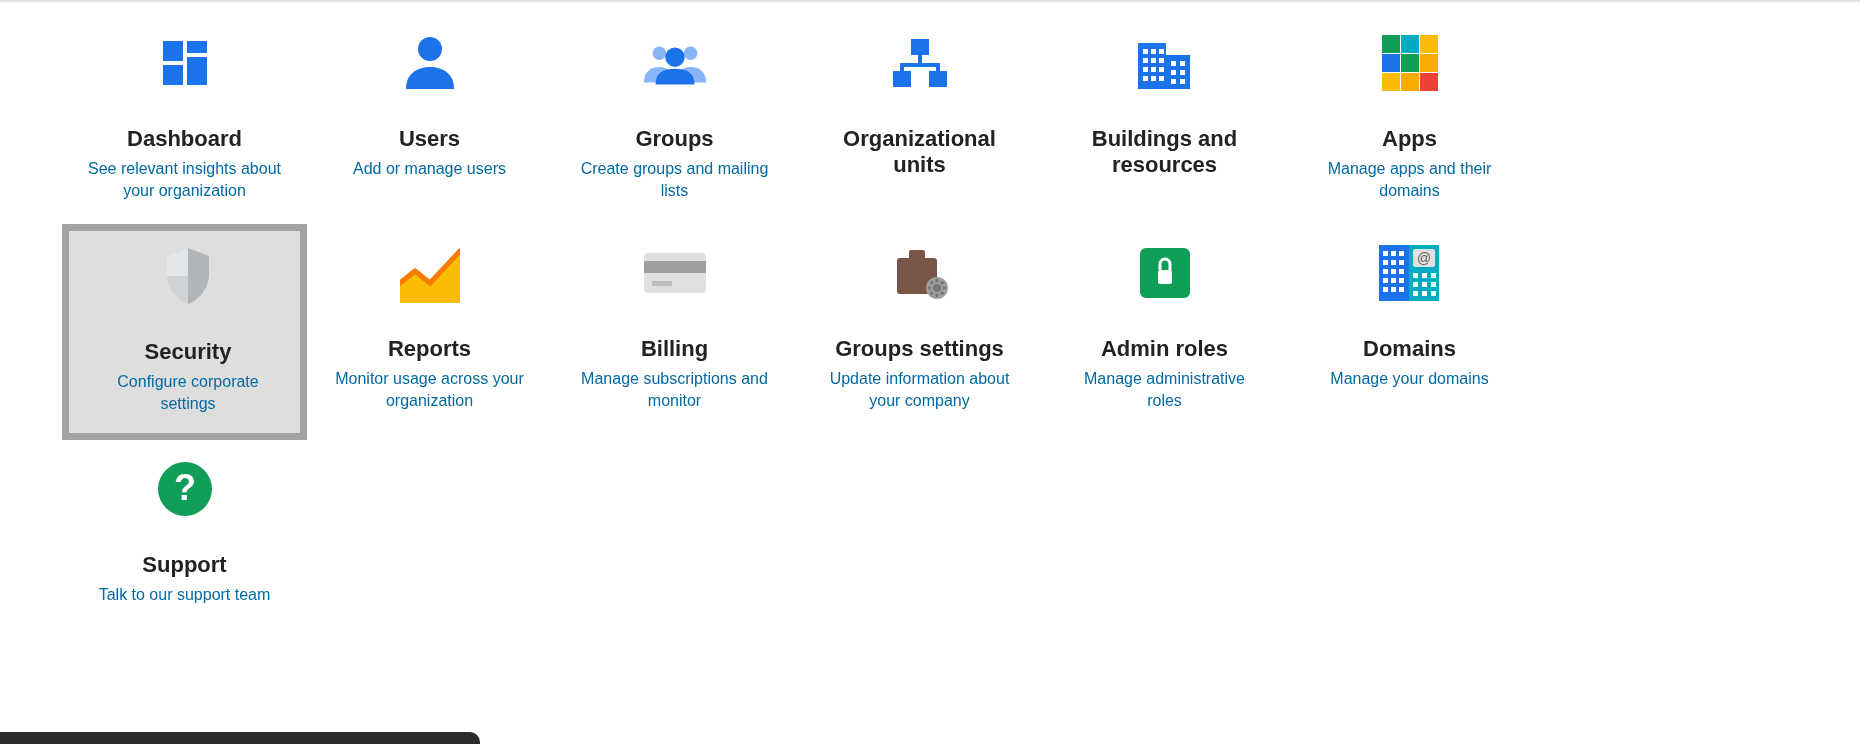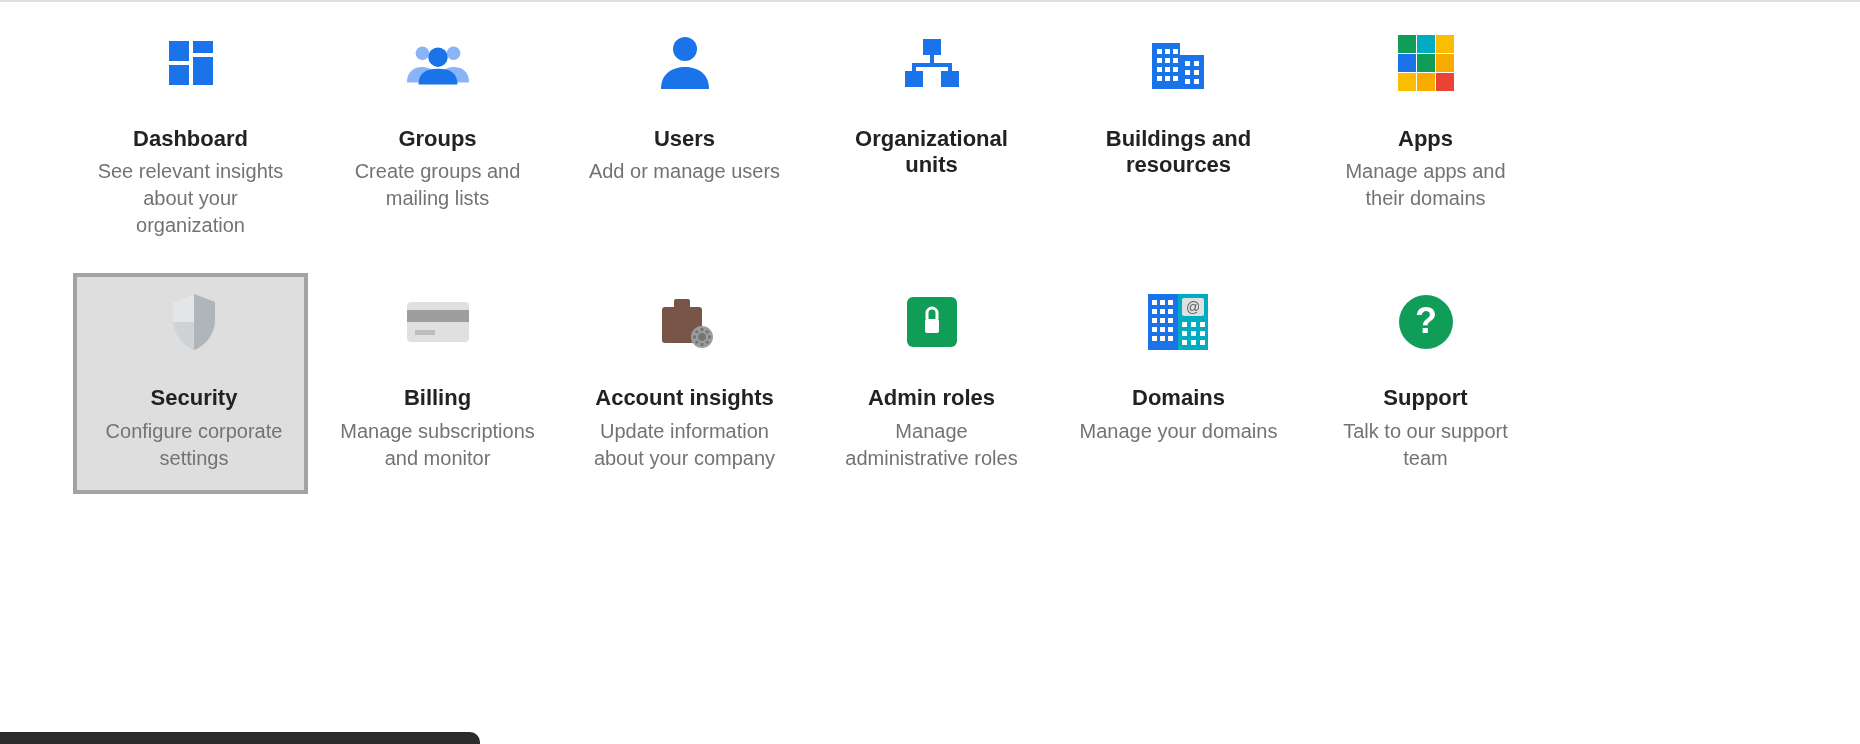--- a/index.html
+++ b/index.html
@@ -15,61 +15,60 @@
   }
   .top-divider {
     position: absolute;
     top: 0; left: 0; right: 0;
     height: 2px;
     background: #e0e0e0;
   }
   .grid {
     position: absolute;
     top: 14px;
-    left: 73px;
+    left: 62px;
     width: 1470px;
     display: grid;
     grid-template-columns: repeat(6, 1fr);
     column-gap: 0;
     row-gap: 0;
-    gap: 12px;
   }
   .tile {
     display: flex;
     flex-direction: column;
     align-items: center;
     text-align: center;
     padding: 14px 10px 22px 10px;
     cursor: pointer;
     min-height: 210px;
   }
   .tile.highlight {
     background: #dedede;
-    border: 4px solid #a3a3a3;
+    border: 7px solid #a3a3a3;
     padding: 10px 6px 18px 13px;
   }
   .icon-wrap {
     width: 70px;
     height: 70px;
     display: flex;
     align-items: center;
     justify-content: center;
     margin-bottom: 28px;
   }
   .tile-title {
     font-weight: 700;
     font-size: 22px;
     color: #222;
     margin-bottom: 6px;
     line-height: 1.2;
     max-width: 200px;
   }
   .tile-desc {
-    font-size: 20px;
-    color: #737373;
+    font-size: 16px;
+    color: #0369a1;
     line-height: 1.35;
     max-width: 200px;
   }
   
   .bottom-bar {
     position: absolute;
     left: 0;
     bottom: 0;
     width: 480px;
     height: 12px;
@@ -93,42 +92,42 @@
         <rect x="28" y="20" width="20" height="28" fill="#1a73e8"></rect>
         <rect x="4" y="28" width="20" height="20" fill="#1a73e8"></rect>
       </svg>
     </div>
     <div class="tile-title">Dashboard</div>
     <div class="tile-desc">See relevant insights about your organization</div>
   </div>
 
   <div class="tile">
     <div class="icon-wrap">
+      <svg width="64" height="64" viewBox="0 0 64 64">
+        <circle cx="32" cy="18" r="12" fill="#1a73e8"></circle>
+        <path d="M8 58 C8 42 20 36 32 36 C44 36 56 42 56 58 Z" fill="#1a73e8"></path>
+      </svg>
+    </div>
+    <div class="tile-title">Users</div>
+    <div class="tile-desc">Add or manage users</div>
+  </div>
+
+  <div class="tile">
+    <div class="icon-wrap">
       <svg width="72" height="52" viewBox="0 0 72 52">
         <circle cx="20" cy="16" r="7" fill="#8ab4f8"></circle>
         <circle cx="52" cy="16" r="7" fill="#8ab4f8"></circle>
         <circle cx="36" cy="20" r="10" fill="#1a73e8"></circle>
         <path d="M4 46 C4 34 12 30 20 30 C24 30 27 31 30 33 L30 46 Z" fill="#8ab4f8"></path>
         <path d="M68 46 C68 34 60 30 52 30 C48 30 45 31 42 33 L42 46 Z" fill="#8ab4f8"></path>
         <path d="M16 48 C16 36 24 32 36 32 C48 32 56 36 56 48 Z" fill="#1a73e8"></path>
       </svg>
     </div>
     <div class="tile-title">Groups</div>
     <div class="tile-desc">Create groups and mailing lists</div>
-  </div>
-
-  <div class="tile">
-    <div class="icon-wrap">
-      <svg width="64" height="64" viewBox="0 0 64 64">
-        <circle cx="32" cy="18" r="12" fill="#1a73e8"></circle>
-        <path d="M8 58 C8 42 20 36 32 36 C44 36 56 42 56 58 Z" fill="#1a73e8"></path>
-      </svg>
-    </div>
-    <div class="tile-title">Users</div>
-    <div class="tile-desc">Add or manage users</div>
   </div>
 
   <div class="tile">
     <div class="icon-wrap">
       <svg width="58" height="52" viewBox="0 0 58 52">
         <rect x="20" y="2" width="18" height="16" fill="#1a73e8"></rect>
         <rect x="2" y="34" width="18" height="16" fill="#1a73e8"></rect>
         <rect x="38" y="34" width="18" height="16" fill="#1a73e8"></rect>
         <rect x="27" y="18" width="4" height="10" fill="#1a73e8"></rect>
         <rect x="9" y="26" width="40" height="4" fill="#1a73e8"></rect>
@@ -193,20 +192,31 @@
       <svg width="50" height="60" viewBox="0 0 50 60">
         <path d="M25 2 L46 10 V28 C46 42 36 54 25 58 C14 54 4 42 4 28 V10 Z" fill="#cfd3d6"></path>
         <path d="M25 2 L46 10 V28 C46 42 36 54 25 58 V2 Z" fill="#b0b5b9"></path>
         <path d="M25 2 L25 30 L4 30 V10 Z" fill="#e3e6e8"></path>
       </svg>
     </div>
     <div class="tile-title">Security</div>
     <div class="tile-desc">Configure corporate settings</div>
   </div>
 
+  <div class="tile">
+    <div class="icon-wrap">
+      <svg width="60" height="60" viewBox="0 0 60 60">
+        <rect x="0" y="0" width="60" height="60" fill="#ffffff"></rect>
+        <polygon points="0,60 0,40 15,28 30,40 60,8 60,60" fill="#fbbc04"></polygon>
+        <polyline points="0,40 15,28 30,40 60,8" fill="none" stroke="#f57c00" stroke-width="5" stroke-linecap="round"></polyline>
+      </svg>
+    </div>
+    <div class="tile-title">Reports</div>
+    <div class="tile-desc">Monitor usage across your organization</div>
+  </div>
 
   <div class="tile">
     <div class="icon-wrap">
       <svg width="66" height="44" viewBox="0 0 66 44">
         <rect x="2" y="2" width="62" height="40" rx="4" fill="#e0e0e0"></rect>
         <rect x="2" y="10" width="62" height="12" fill="#9e9e9e"></rect>
         <rect x="10" y="30" width="20" height="5" fill="#bdbdbd"></rect>
       </svg>
     </div>
     <div class="tile-title">Billing</div>
@@ -227,21 +237,21 @@
             <line x1="-9" y1="0" x2="-6" y2="0"></line>
               <line x1="9" y1="0" x2="6" y2="0"></line>
             <line x1="-6.3" y1="-6.3" x2="-4.2" y2="-4.2"></line>
               <line x1="6.3" y1="6.3" x2="4.2" y2="4.2"></line>
             <line x1="-6.3" y1="6.3" x2="-4.2" y2="4.2"></line>
               <line x1="6.3" y1="-6.3" x2="4.2" y2="-4.2"></line>
           </g>
         </g>
       </svg>
     </div>
-    <div class="tile-title">Account insights</div>
+    <div class="tile-title">Groups settings</div>
     <div class="tile-desc">Update information about your company</div>
   </div>
 
   <div class="tile">
     <div class="icon-wrap">
       <svg width="58" height="58" viewBox="0 0 58 58">
         <rect x="4" y="4" width="50" height="50" rx="6" fill="#0f9d58"></rect>
         <rect x="22" y="26" width="14" height="14" rx="2" fill="#ffffff"></rect>
         <path d="M24 26 V20 a5 5 0 0 1 10 0 V26" fill="none" stroke="#ffffff" stroke-width="3"></path>
       </svg>

